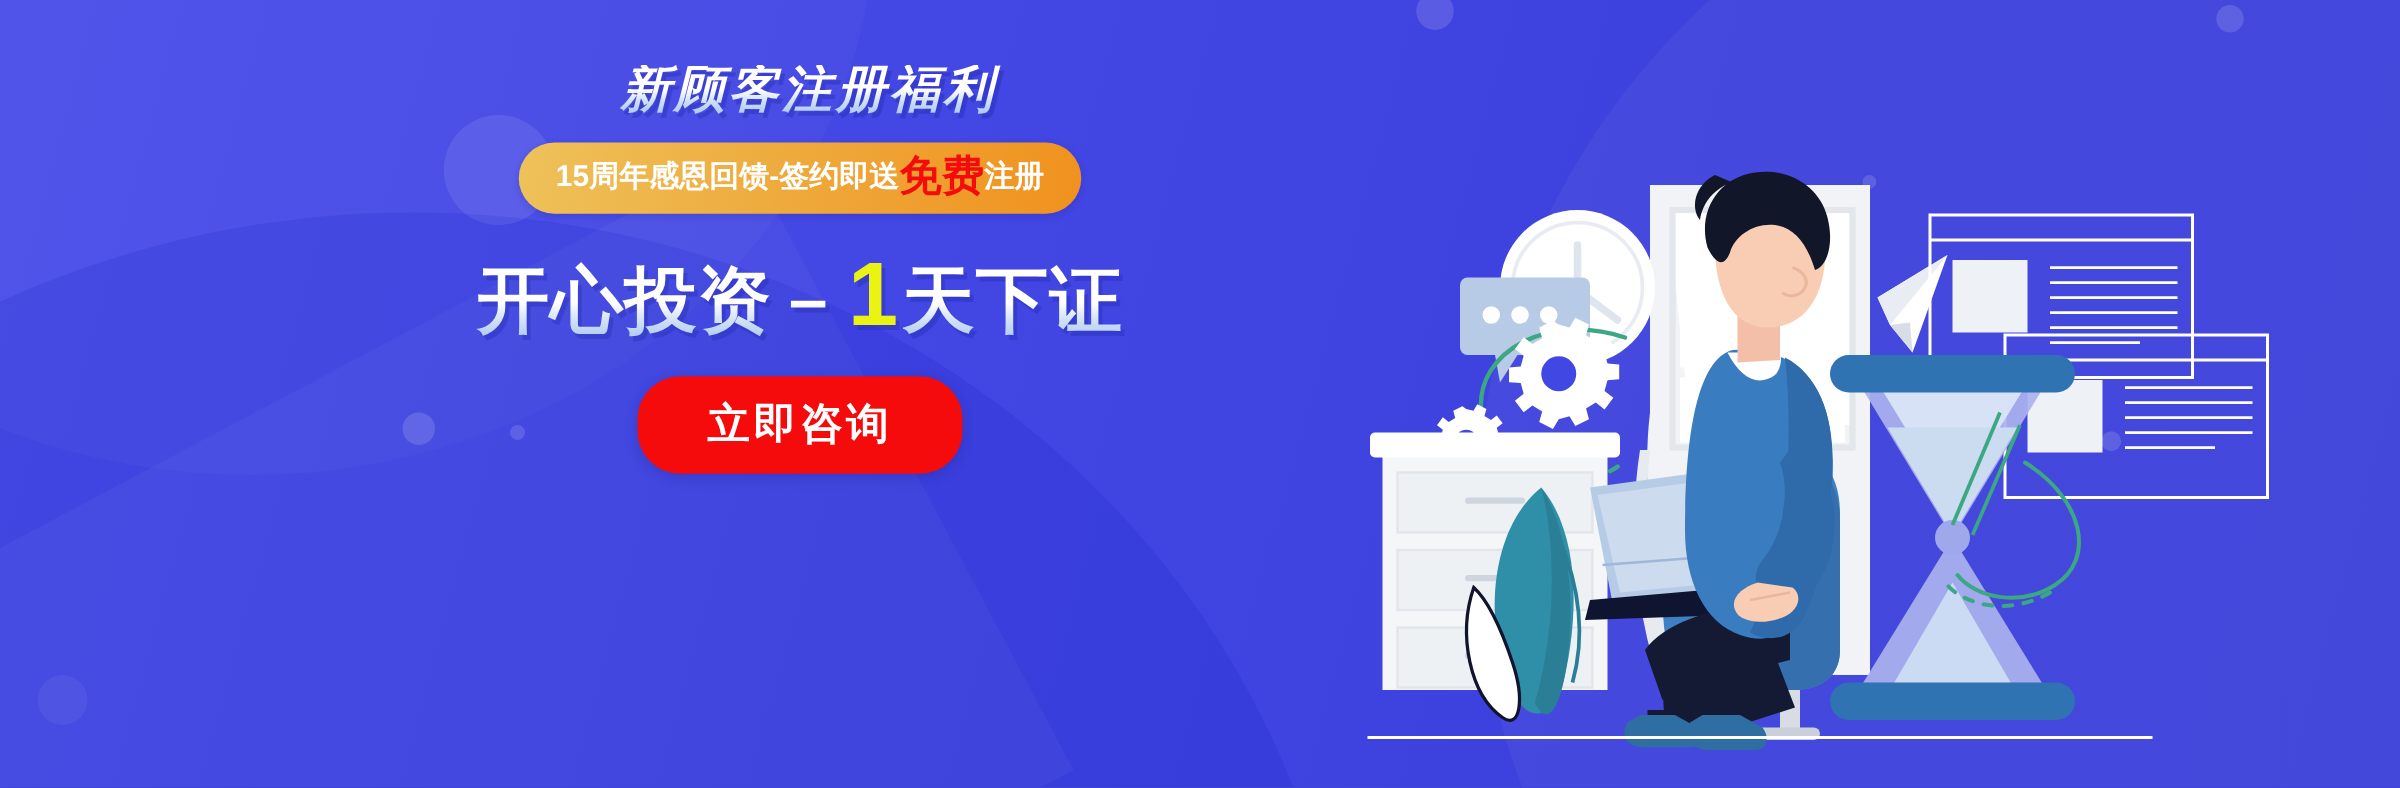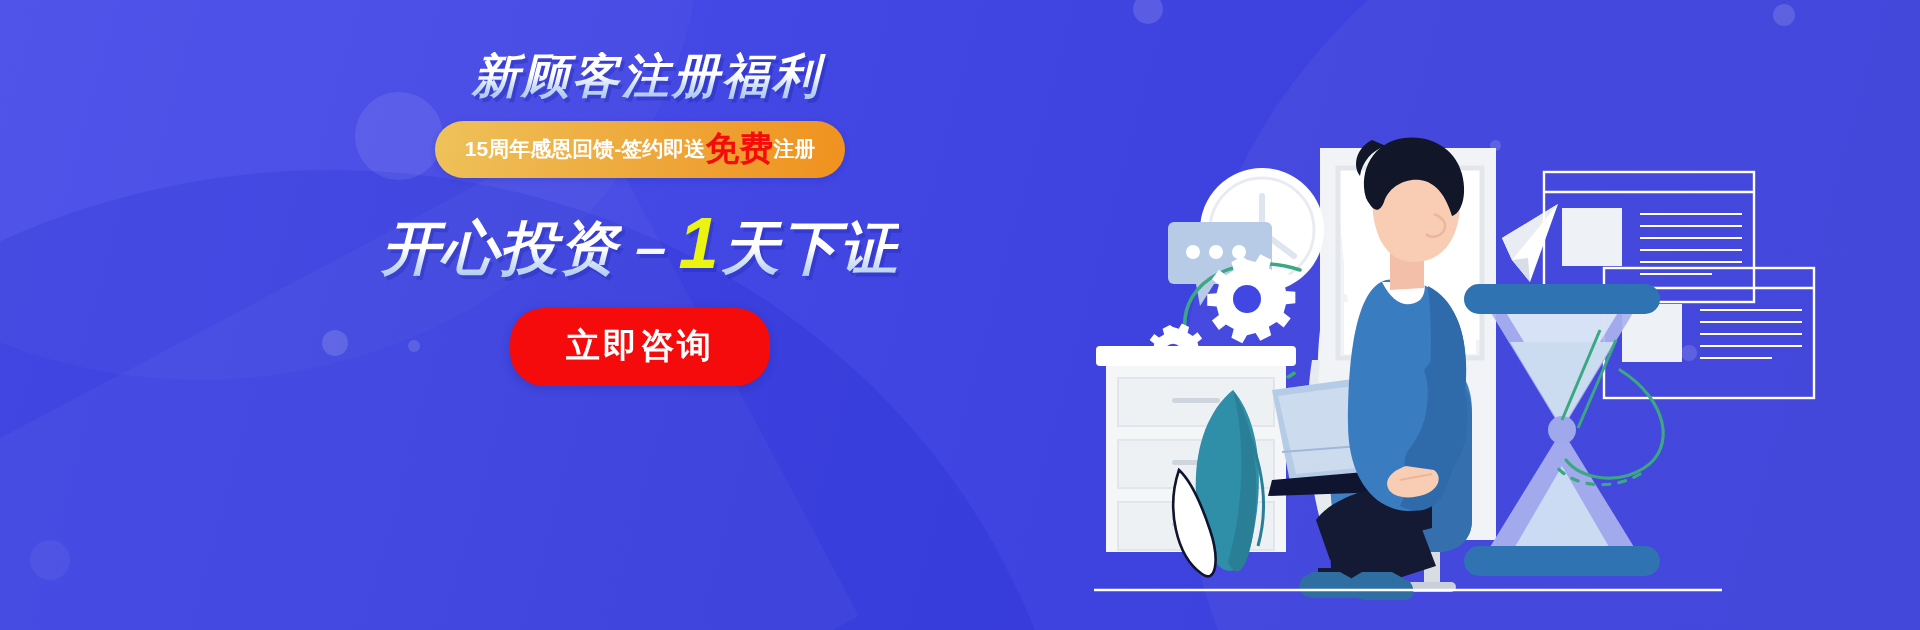--- a/index.html
+++ b/index.html
@@ -50,21 +50,21 @@
 
   
   .copy {
     position:absolute; left:330px; top:52px;
     width:620px;
     text-align:center;
     z-index:6;
   }
 
   .eyebrow {
-    font-size:47px; font-weight:bold; font-style:italic;
+    font-size:40px; font-weight:bold; font-style:italic;
     letter-spacing:3px; line-height:1;
     background:linear-gradient(180deg,#ffffff 0%,#ffffff 48%,#cfe0f7 72%,#a9c6ef 100%);
     -webkit-background-clip:text; background-clip:text;
     color:transparent; -webkit-text-fill-color:transparent;
     filter:drop-shadow(3px 4px 0 rgba(30,38,170,0.35));
     margin-left:14px;
   }
 
   .headline {
     margin-top:14px;
@@ -79,29 +79,29 @@
   .badge {
     display:inline-block;
     margin-top:22px;
     padding:9px 30px 11px;
     border-radius:30px;
     background:linear-gradient(100deg,#eec25a 0%,#eeab3e 45%,#f0911e 100%);
     white-space:nowrap;
     box-shadow:0 2px 6px rgba(20,25,120,0.18);
   }
   .badge span {
-    font-size:21px; font-weight:bold; color:#ffffff;
+    font-size:24px; font-weight:bold; color:#ffffff;
     letter-spacing:0px; line-height:1.1;
     vertical-align:middle;
   }
   .badge .free { color:#f40b0b; font-size:34px; font-weight:bold;margin-top:36px; }
 
   .tagline {
     margin-top:26px;
-    font-size:58px; font-weight:bold; font-style:italic;
+    font-size:58px; font-weight:bold; 
     letter-spacing:1px; line-height:1.1;
     white-space:nowrap;
   }
   .tagline .w {
     background:linear-gradient(180deg,#ffffff 0%,#ffffff 52%,#d5e4f7 72%,#a9c5ef 100%);
     -webkit-background-clip:text; background-clip:text;
     color:transparent; -webkit-text-fill-color:transparent;
     filter:drop-shadow(3px 4px 0 rgba(28,36,165,0.30));
   }
   .tagline .num {

